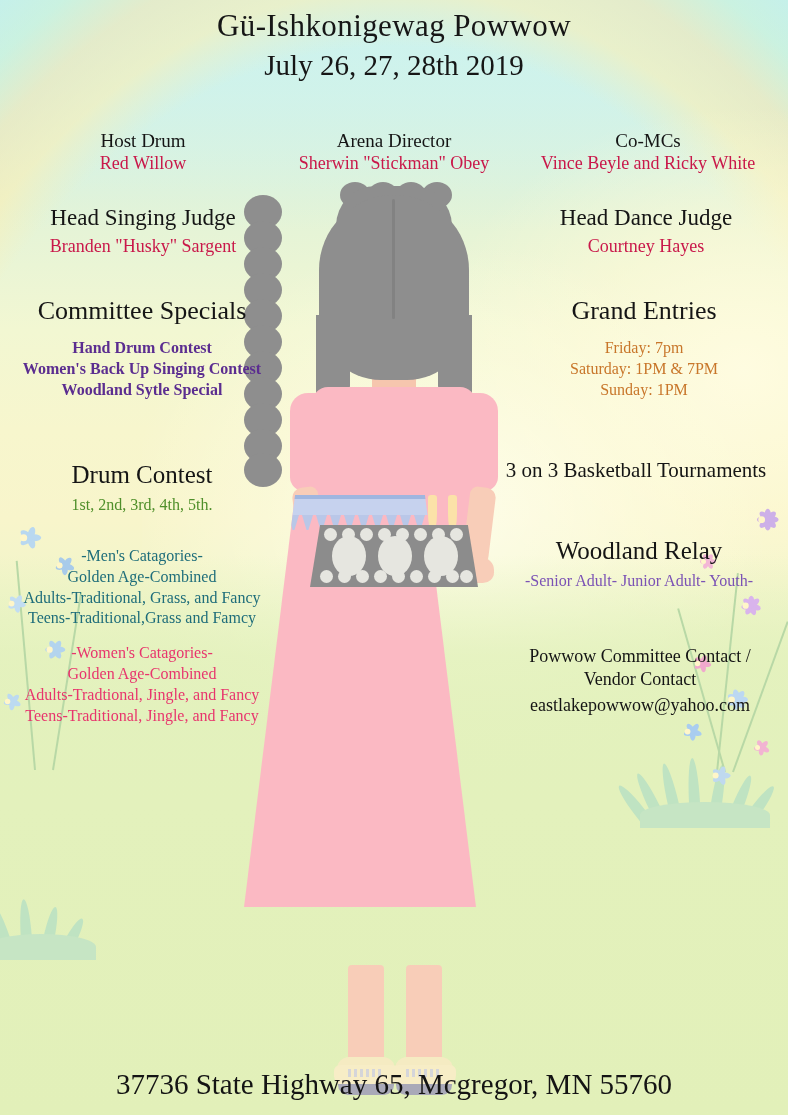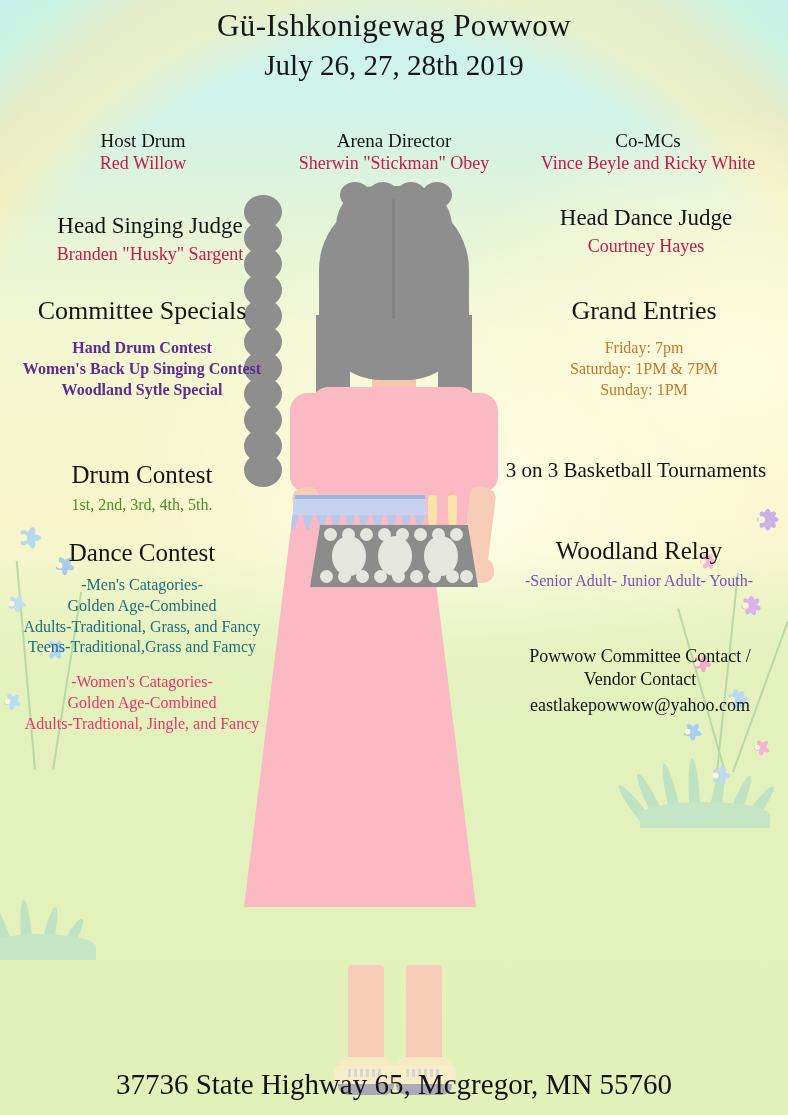--- a/index.html
+++ b/index.html
@@ -553,21 +553,21 @@
   <div class="blk col-mid" style="left:260px; top:130px; width:268px;">
     <div class="h fs-head2">Arena Director</div>
     <div class="l fs-md nowrap" style="color:#c9184a;">Sherwin "Stickman" Obey</div>
   </div>
 
   <div class="blk col-right" style="left:520px; top:130px; width:256px;">
     <div class="h fs-head2">Co-MCs</div>
     <div class="l fs-md nowrap" style="color:#c9184a;">Vince Beyle and Ricky White</div>
   </div>
 
-  <div class="blk col-left" style="left:16px; top:205px; width:268px;margin-top:8px;">
+  <div class="blk col-left" style="left:9px; top:205px; width:268px;">
     <div class="h fs-head">Head Singing Judge</div>
     <div class="l fs-md nowrap" style="color:#c9184a; margin-top:3px;">Branden "Husky" Sargent</div>
   </div>
 
   <div class="blk col-right" style="left:512px; top:205px; width:268px;">
     <div class="h fs-head">Head Dance Judge</div>
     <div class="l fs-md" style="color:#c9184a; margin-top:3px;">Courtney Hayes</div>
   </div>
 
   <div class="blk col-left" style="left:0px; top:296px; width:284px;">
@@ -587,31 +587,31 @@
       <div class="l fs-sm">Sunday: 1PM</div>
     </div>
   </div>
 
   <div class="blk col-left" style="left:0px; top:460px; width:284px;">
     <div class="h" style="font-size:25px;">Drum Contest</div>
     <div class="l fs-sm" style="color:#4f8f2a; margin-top:6px;">1st, 2nd, 3rd, 4th, 5th.</div>
   </div>
 
   <div class="blk col-left" style="left:0px; top:538px; width:284px;">
-    <div class="h" style="font-size:25px;">Dance Contest</div>
     <div style="margin-top:8px; color:#1e6d7a;">
       <div class="l fs-sm">-Men's Catagories-</div>
       <div class="l fs-sm">Golden Age-Combined</div>
       <div class="l fs-sm nowrap">Adults-Traditional, Grass, and Fancy</div>
       <div class="l fs-sm nowrap">Teens-Traditional,Grass and Famcy</div>
     </div>
     <div style="margin-top:14px; color:#e8356d;">
       <div class="l fs-sm">-Women's Catagories-</div>
       <div class="l fs-sm">Golden Age-Combined</div>
       <div class="l fs-sm nowrap">Adults-Tradtional, Jingle, and Fancy</div>
+      <div class="l fs-sm nowrap">Teens-Traditional, Jingle, and Fancy</div>
     </div>
   </div>
 
   <div class="blk col-right" style="left:484px; top:458px; width:304px;">
     <div class="h fs-lg nowrap">3 on 3 Basketball Tournaments</div>
   </div>
 
   <div class="blk col-right" style="left:490px; top:536px; width:298px;">
     <div class="h" style="font-size:25px;">Woodland Relay</div>
     <div class="l fs-sm nowrap" style="color:#7b52b5; margin-top:6px;">-Senior Adult- Junior Adult- Youth-</div>

